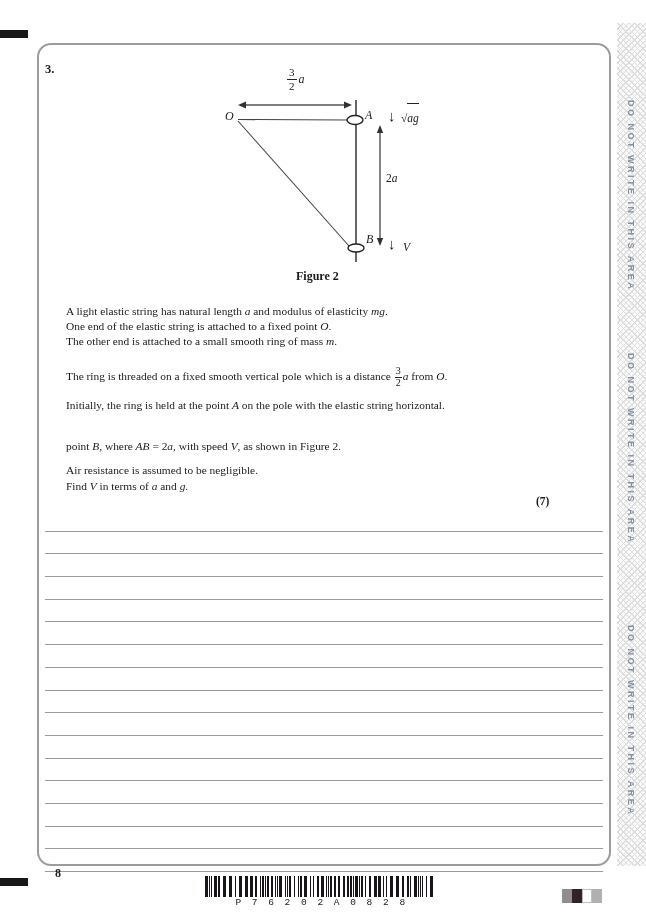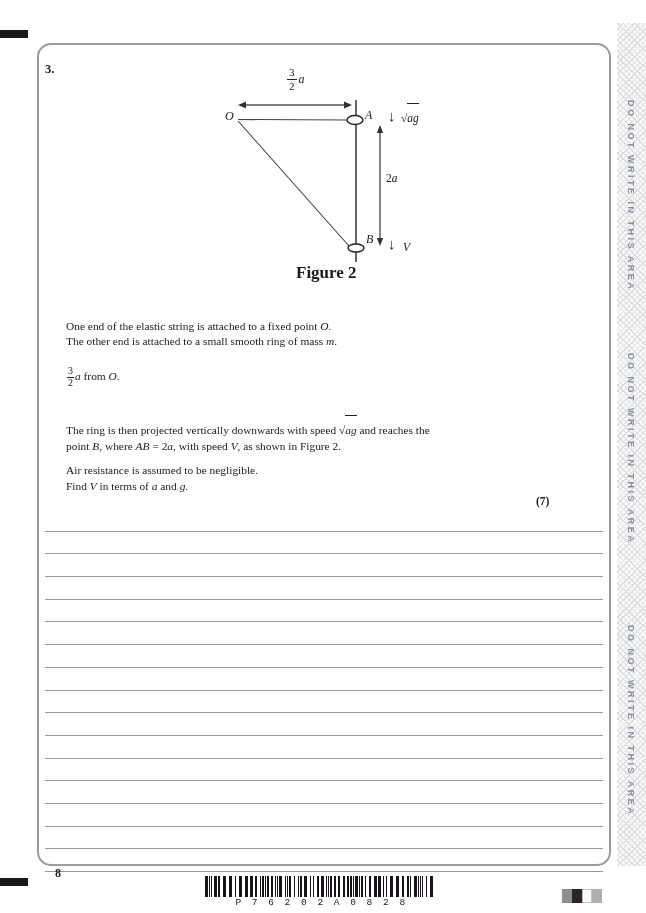--- a/index.html
+++ b/index.html
@@ -28,21 +28,21 @@
   .figure{position:absolute;left:141px;top:10px;width:280px;height:235px;}
   .figure svg{position:absolute;left:0;top:0;}
   .flbl{position:absolute;font-size:12px;font-style:italic;white-space:nowrap;}
   .fig-frac{position:absolute;left:107px;top:11px;display:flex;align-items:center;}
   .fig-frac .stack{display:inline-block;text-align:center;font-size:11px;line-height:1.2;}
   .fig-frac .fn{display:block;border-bottom:1px solid #222;padding:0 2px;}
   .fig-frac .fd{display:block;}
   .fig-frac .fvar{font-style:italic;font-size:12px;margin-left:2px;}
   .dn-a{position:absolute;font-size:15px;font-style:normal;}
   .mathlbl{position:absolute;font-size:11.5px;white-space:nowrap;}
-  .fig-caption{position:absolute;left:116px;top:208px;font-weight:bold;font-size:17px;white-space:nowrap;}
+  .fig-caption{position:absolute;left:116px;top:214px;font-weight:bold;font-size:12px;white-space:nowrap;}
 
   
   .prob-line{position:absolute;left:27px;font-size:11.4px;line-height:15px;white-space:nowrap;}
   .it{font-style:italic;}
   .ov{font-style:italic;border-top:1px solid #222;padding-top:8px;}
   .ifrac{display:inline-block;text-align:center;font-size:10px;line-height:1.05;
          vertical-align:-6px;margin:0 1px;}
   .ifrac .fn{display:block;border-bottom:1px solid #222;padding:0 1px;}
   .ifrac .fd{display:block;}
   .marks{position:absolute;left:497px;top:450px;font-weight:bold;font-size:11.5px;}
@@ -114,24 +114,25 @@
       <div class="mathlbl" style="left:221px;top:57px"><span>√</span><span class="it ov">ag</span></div>
 
       <div class="mathlbl" style="left:206px;top:117px"><span>2</span><span class="it">a</span></div>
 
       <div class="dn-a" style="left:208px;top:181px">↓</div>
       <div class="mathlbl" style="left:223px;top:186px"><span class="it">V</span></div>
 
       <div class="fig-caption">Figure 2</div>
     </div>
 
+    <div class="prob-line" style="top:259px"><span>A light elastic string has natural length </span><span class="it">a</span><span> and modulus of elasticity </span><span class="it">mg</span><span>.</span></div>
     <div class="prob-line" style="top:289px"><span>The other end is attached to a small smooth ring of mass </span><span class="it">m</span><span>.</span></div>
     <div class="prob-line" style="top:274px"><span>One end of the elastic string is attached to a fixed point </span><span class="it">O</span><span>.</span></div>
-    <div class="prob-line" style="top:321px"><span class="ifrac"><span class="fn">3</span><span class="fd">2</span></span><span class="it">a</span><span> from </span><span class="it">O</span><span>.</span></div>
-    <div class="prob-line" style="top:378px"><span>The ring is then projected vertically downwards with speed </span><span>√</span><span class="it ov">ag</span><span> and reaches the</span></div>
+    <div class="prob-line" style="top:321px"><span>The ring is threaded on a fixed smooth vertical pole which is a distance </span><span class="ifrac"><span class="fn">3</span><span class="fd">2</span></span><span class="it">a</span><span> from </span><span class="it">O</span><span>.</span></div>
+    <div class="prob-line" style="top:353px"><span>Initially, the ring is held at the point </span><span class="it">A</span><span> on the pole with the elastic string horizontal.</span></div>
     <div class="prob-line" style="top:394px"><span>point </span><span class="it">B</span><span>, where </span><span class="it">AB</span><span> = 2</span><span class="it">a</span><span>, with speed </span><span class="it">V</span><span>, as shown in Figure 2.</span></div>
     <div class="prob-line" style="top:418px"><span>Air resistance is assumed to be negligible.</span></div>
     <div class="prob-line" style="top:434px"><span>Find </span><span class="it">V</span><span> in terms of </span><span class="it">a</span><span> and </span><span class="it">g</span><span>.</span></div>
 
     <div class="marks">(7)</div>
 
     <div class="answer-lines">
         <div class="answer-line"></div>
         <div class="answer-line"></div>
         <div class="answer-line"></div>

